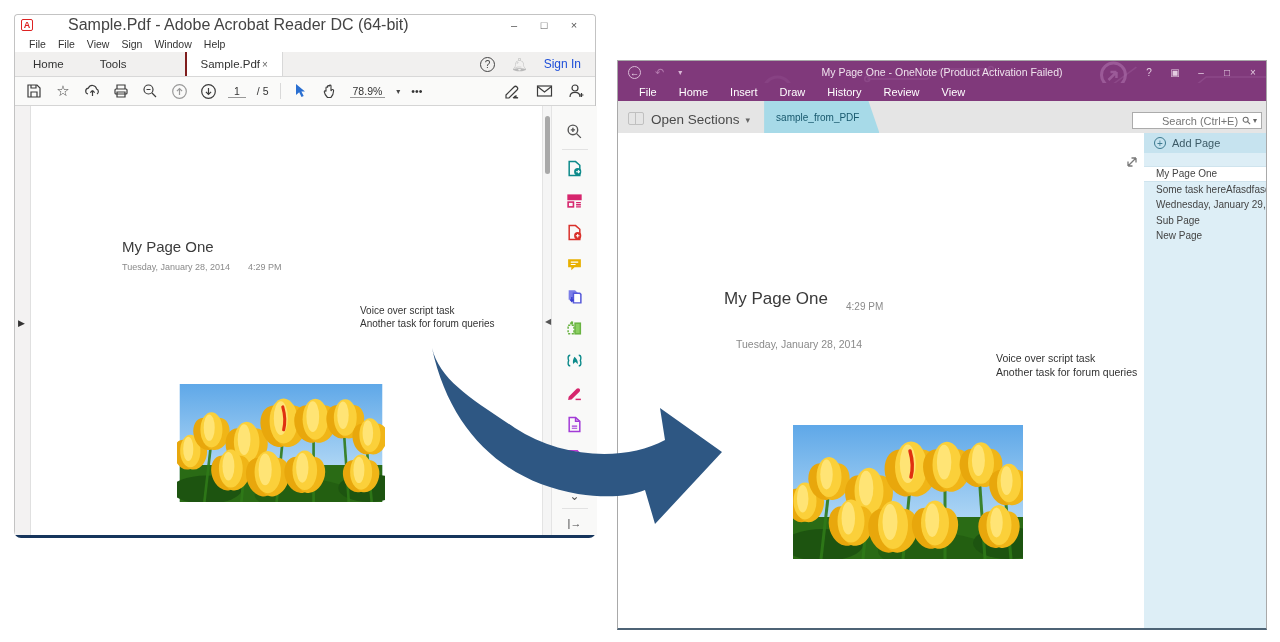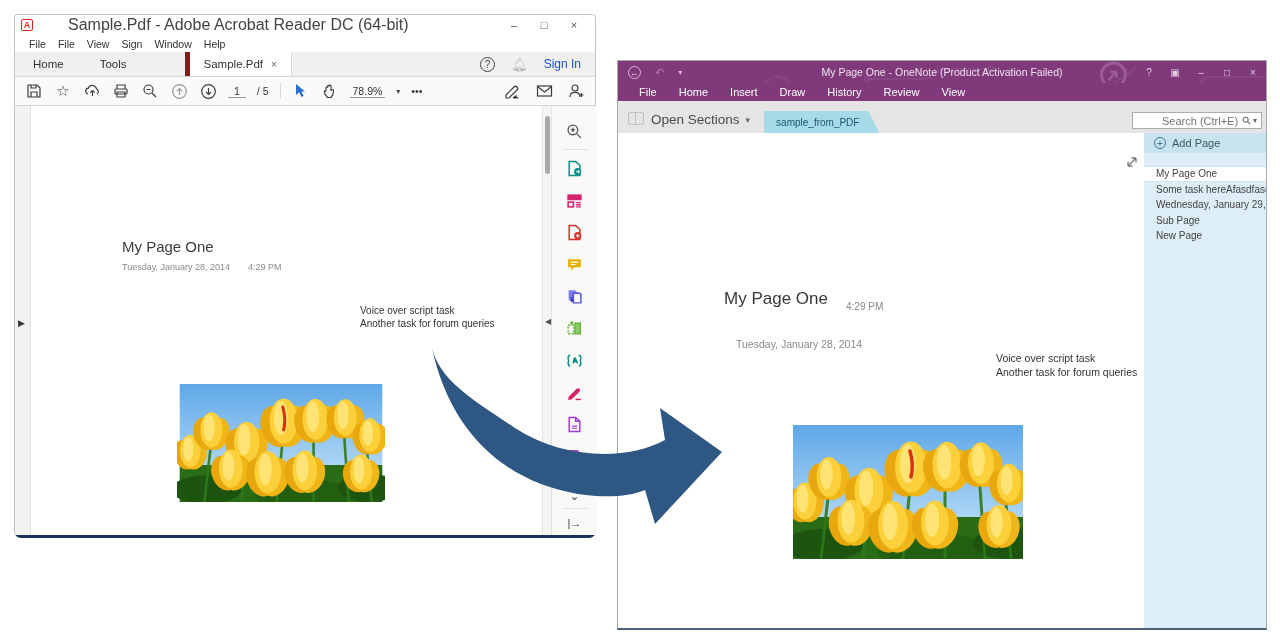--- a/index.html
+++ b/index.html
@@ -16,22 +16,22 @@
     color:#d22; font-size:9px; font-weight:bold; line-height:10px; text-align:center; margin-right:7px; }
   #acro-title { font-size:16px; color:#444; flex:1;margin-left:28px; }
   .winctl { display:flex; gap:0; }
   .winctl span { width:30px; text-align:center; font-size:11px; color:#555; cursor:default; }
   #acro-menubar { position:absolute; left:0; top:20px; right:0; height:17px; display:flex;
     align-items:center; padding-left:8px; gap:0; background:#fff; }
   #acro-menubar span { font-size:10.5px; color:#333; padding:0 6px; }
   #acro-tabbar { position:absolute; left:0; top:37px; right:0; height:25px; background:#f1f0ef;
     border-bottom:1px solid #d8d8d8; display:flex; align-items:stretch; }
   .acro-tab { font-size:11.5px; color:#333; display:flex; align-items:center; padding:0 18px; }
-  #acro-tab-doc { background:#fff; border-left:5px solid #7f1d1d; border-right:1px solid #d8d8d8;
-    margin-left:40px; padding:0 14px; gap:8px;text-align:center; }
+  #acro-tab-doc { background:#fff; border-left:2px solid #7f1d1d; border-right:1px solid #d8d8d8;
+    margin-left:40px; padding:0 14px; gap:2px;text-align:center; }
   #acro-tab-doc .tabclose { color:#666; font-size:10px; }
   #acro-tabbar-right { margin-left:auto; display:flex; align-items:center; gap:16px; padding-right:14px; }
   #acro-help-icon { width:15px; height:15px; border:1.2px solid #444; border-radius:50%;
     font-size:10px; color:#444; text-align:center; line-height:14px; }
   #acro-bell-icon { color:#b9b9b9; font-size:13px; }
   #acro-signin { font-size:12px; color:#1d4ed8; }
   #acro-toolbar { position:absolute; left:0; top:62px; right:0; height:29px; background:#fafaf9;
     border-bottom:1px solid #d5d5d5; display:flex; align-items:center; padding:0 10px; gap:11px; }
   .tbi { width:18px; height:18px; display:flex; align-items:center; justify-content:center; }
   .tbsep { width:1px; height:16px; background:#d9d9d9; }
@@ -77,21 +77,21 @@
   #on-menubar { position:absolute; left:0; top:22px; right:0; height:18px; background:#80397b;
     display:flex; align-items:center; padding-left:10px; gap:0; }
   #on-menubar span { color:#fff; font-size:11px; padding:0 11px; }
   #on-sectionbar { position:absolute; left:0; top:40px; right:0; height:32px; background:#e5e5e5;
     display:flex; align-items:flex-end; }
   #on-notebook-icon { width:16px; height:13px; border:1px solid #c0c0c0; border-radius:2px;
     margin:0 7px 8px 10px; position:relative; }
   #on-notebook-icon::after { content:""; position:absolute; left:6px; top:-1px; bottom:-1px; width:1px; background:#c0c0c0; }
   #on-opensections { font-size:13.5px; color:#4a4a4a; margin-bottom:6px; }
   #on-sections-caret { font-size:9px; color:#666; margin:0 0 8px 6px; }
-  #on-section-tab { margin-left:14px; height:22px; background:#a7dae8; color:#17586d; font-size:10px;
+  #on-section-tab { margin-left:14px; height:32px; background:#a7dae8; color:#17586d; font-size:10px;
     display:flex; align-items:center; padding:0 20px 0 12px;
     clip-path:polygon(0 0, calc(100% - 11px) 0, 100% 100%, 0 100%); }
   #on-searchbox { position:absolute; right:4px; top:11px; width:130px; height:17px; background:#fff;
     border:1px solid #ababab; display:flex; align-items:center; padding:0 4px; }
   #on-searchbox input { border:none; outline:none; flex:1; font-size:11px; color:#777; width:80px;
     font-family:"Liberation Sans",sans-serif; background:transparent;margin-left:25px; }
   #on-search-caret { font-size:8px; color:#666; margin-left:2px; }
 
   #on-main { position:absolute; left:0; top:72px; right:0; bottom:0; background:#fff; }
   #on-canvas { position:absolute; left:0; top:0; width:526px; bottom:0; background:#fff; }

